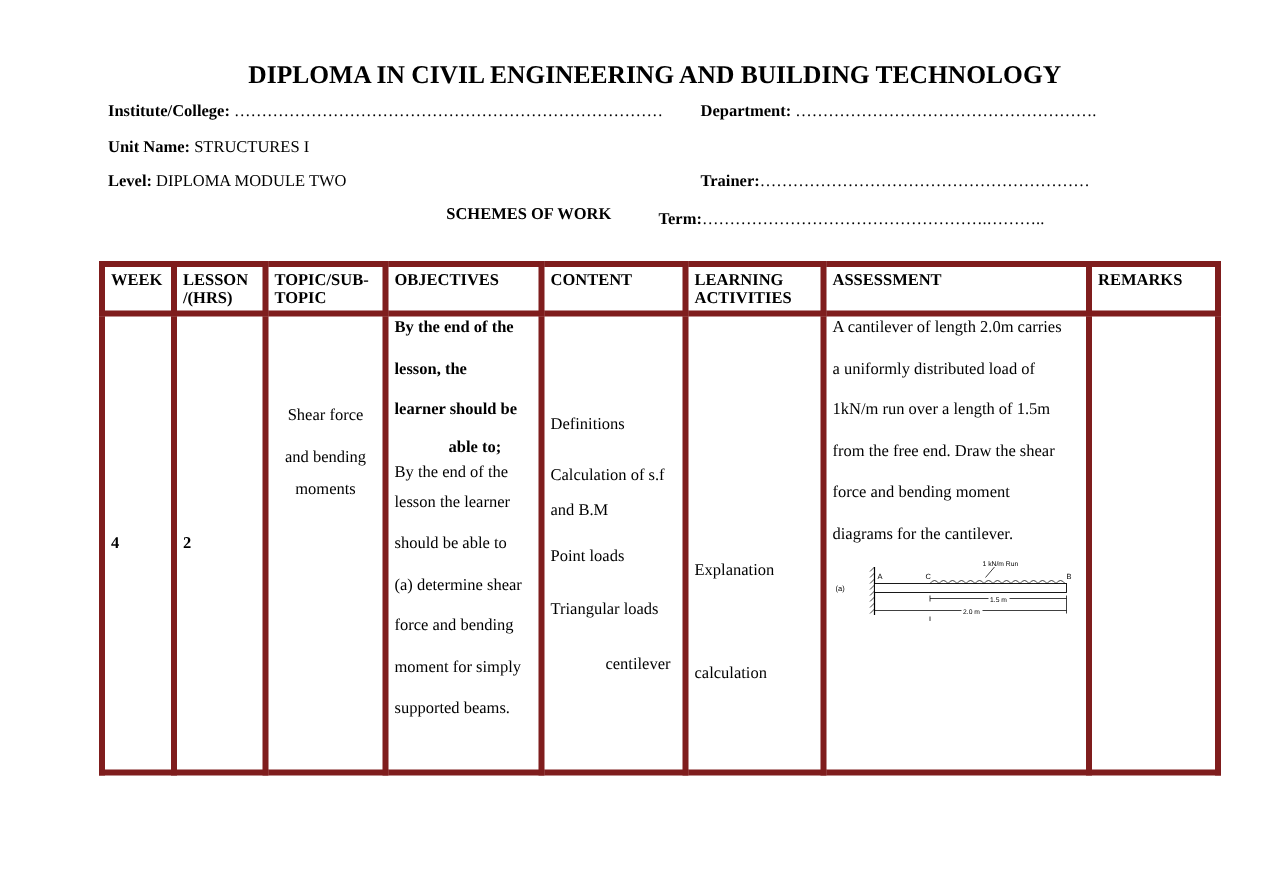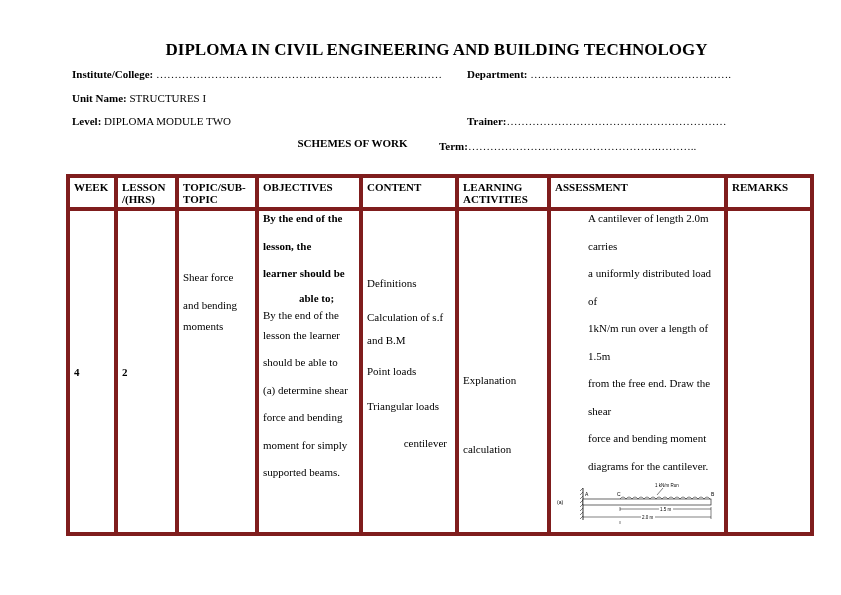--- a/index.html
+++ b/index.html
@@ -72,21 +72,21 @@
           <span class="sp">LEARNING</span>
           <span class="sp">ACTIVITIES</span>
         </th>
     <th>ASSESSMENT</th>
     <th>REMARKS</th>
   </tr>
   <tr class="body-row">
     <td class="mid bold">4</td>
     <td class="mid bold">2</td>
     <td>
-      <div class="lh" style="padding-top:53px;">
+      <div class="lh" style="padding-top:53px;text-align:center;">
         <span class="sp">Shear force</span>
         <span class="sp">and bending</span>
         <span class="sp" style="line-height:14px;">moments</span>
       </div>
     </td>
     <td>
       <div class="lh bold" style="margin-top:-6px;">
         <span class="sp">By the end of the</span>
         <span class="sp">lesson, the</span>
         <span class="sp">learner should be</span>
@@ -112,21 +112,21 @@
         <span class="sp" style="text-align:right;padding-right:4px;line-height:42px;">centilever</span>
       </div>
     </td>
     <td>
       <div style="padding-top:163px;">
         <span class="sp">Explanation</span>
         <span class="sp" style="margin-top:57px;">calculation</span>
       </div>
     </td>
     <td>
-      <div class="lh" style="margin-top:-6px;margin-left:33px;">
+      <div class="lh" style="margin-top:-6px;">
         <span class="sp">A cantilever of length 2.0m carries</span>
         <span class="sp">a uniformly distributed load of</span>
         <span class="sp">1kN/m run over a length of 1.5m</span>
         <span class="sp">from the free end. Draw the shear</span>
         <span class="sp">force and bending moment</span>
         <span class="sp">diagrams for the cantilever.</span>
       </div>
       <svg class="diagram" width="170" height="48" viewBox="0 0 170 48" style="font-family:'Liberation Sans',sans-serif;">
         <text x="2" y="22" font-size="5">(a)</text>
         <line x1="28" y1="6" x2="28" y2="38" stroke="#000" stroke-width="0.8"></line>

